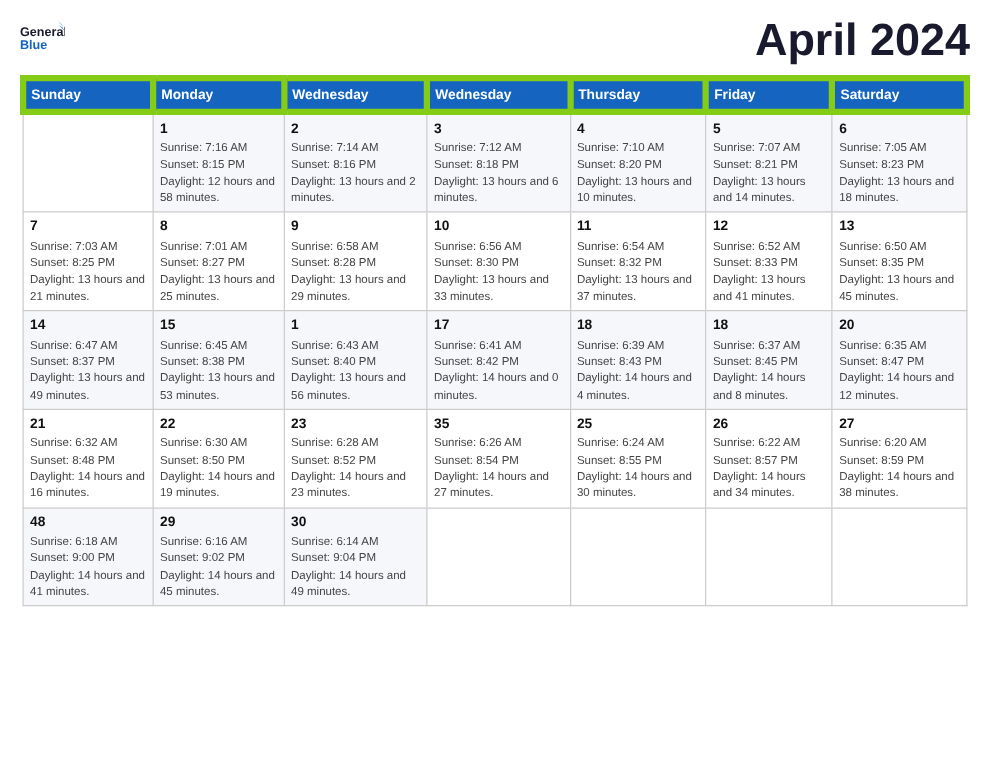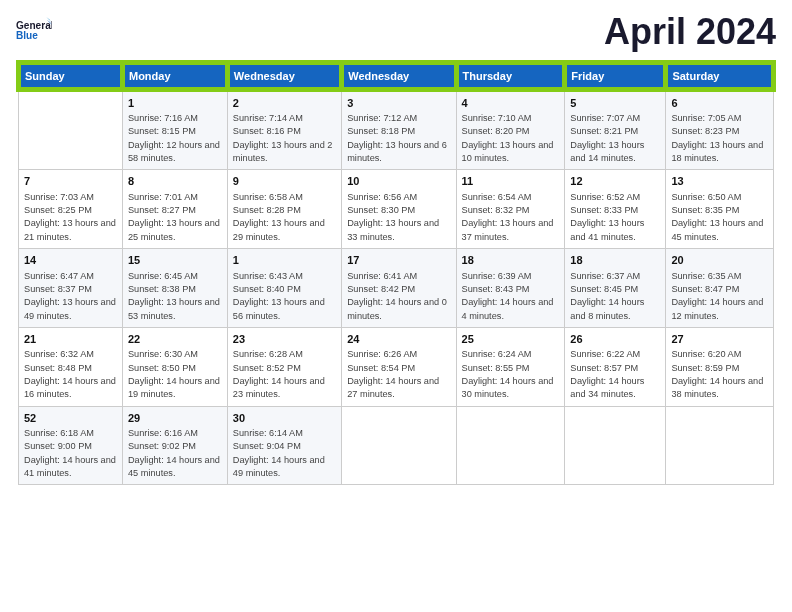--- a/index.html
+++ b/index.html
@@ -210,39 +210,39 @@
           </td>
           <td>
             <span class="day-num">22</span>
             <div class="cell-content">Sunrise: 6:30 AM<br>Sunset: 8:50 PM<br>Daylight: 14 hours and 19 minutes.</div>
           </td>
           <td>
             <span class="day-num">23</span>
             <div class="cell-content">Sunrise: 6:28 AM<br>Sunset: 8:52 PM<br>Daylight: 14 hours and 23 minutes.</div>
           </td>
           <td>
-            <span class="day-num">24</span>
+            <span class="day-num">35</span>
             <div class="cell-content">Sunrise: 6:26 AM<br>Sunset: 8:54 PM<br>Daylight: 14 hours and 27 minutes.</div>
           </td>
           <td>
             <span class="day-num">25</span>
             <div class="cell-content">Sunrise: 6:24 AM<br>Sunset: 8:55 PM<br>Daylight: 14 hours and 30 minutes.</div>
           </td>
           <td>
             <span class="day-num">26</span>
             <div class="cell-content">Sunrise: 6:22 AM<br>Sunset: 8:57 PM<br>Daylight: 14 hours and 34 minutes.</div>
           </td>
           <td>
             <span class="day-num">27</span>
             <div class="cell-content">Sunrise: 6:20 AM<br>Sunset: 8:59 PM<br>Daylight: 14 hours and 38 minutes.</div>
           </td>
         </tr>
         <tr>
           <td>
-            <span class="day-num">52</span>
+            <span class="day-num">48</span>
             <div class="cell-content">Sunrise: 6:18 AM<br>Sunset: 9:00 PM<br>Daylight: 14 hours and 41 minutes.</div>
           </td>
           <td>
             <span class="day-num">29</span>
             <div class="cell-content">Sunrise: 6:16 AM<br>Sunset: 9:02 PM<br>Daylight: 14 hours and 45 minutes.</div>
           </td>
           <td>
             <span class="day-num">30</span>
             <div class="cell-content">Sunrise: 6:14 AM<br>Sunset: 9:04 PM<br>Daylight: 14 hours and 49 minutes.</div>
           </td>

